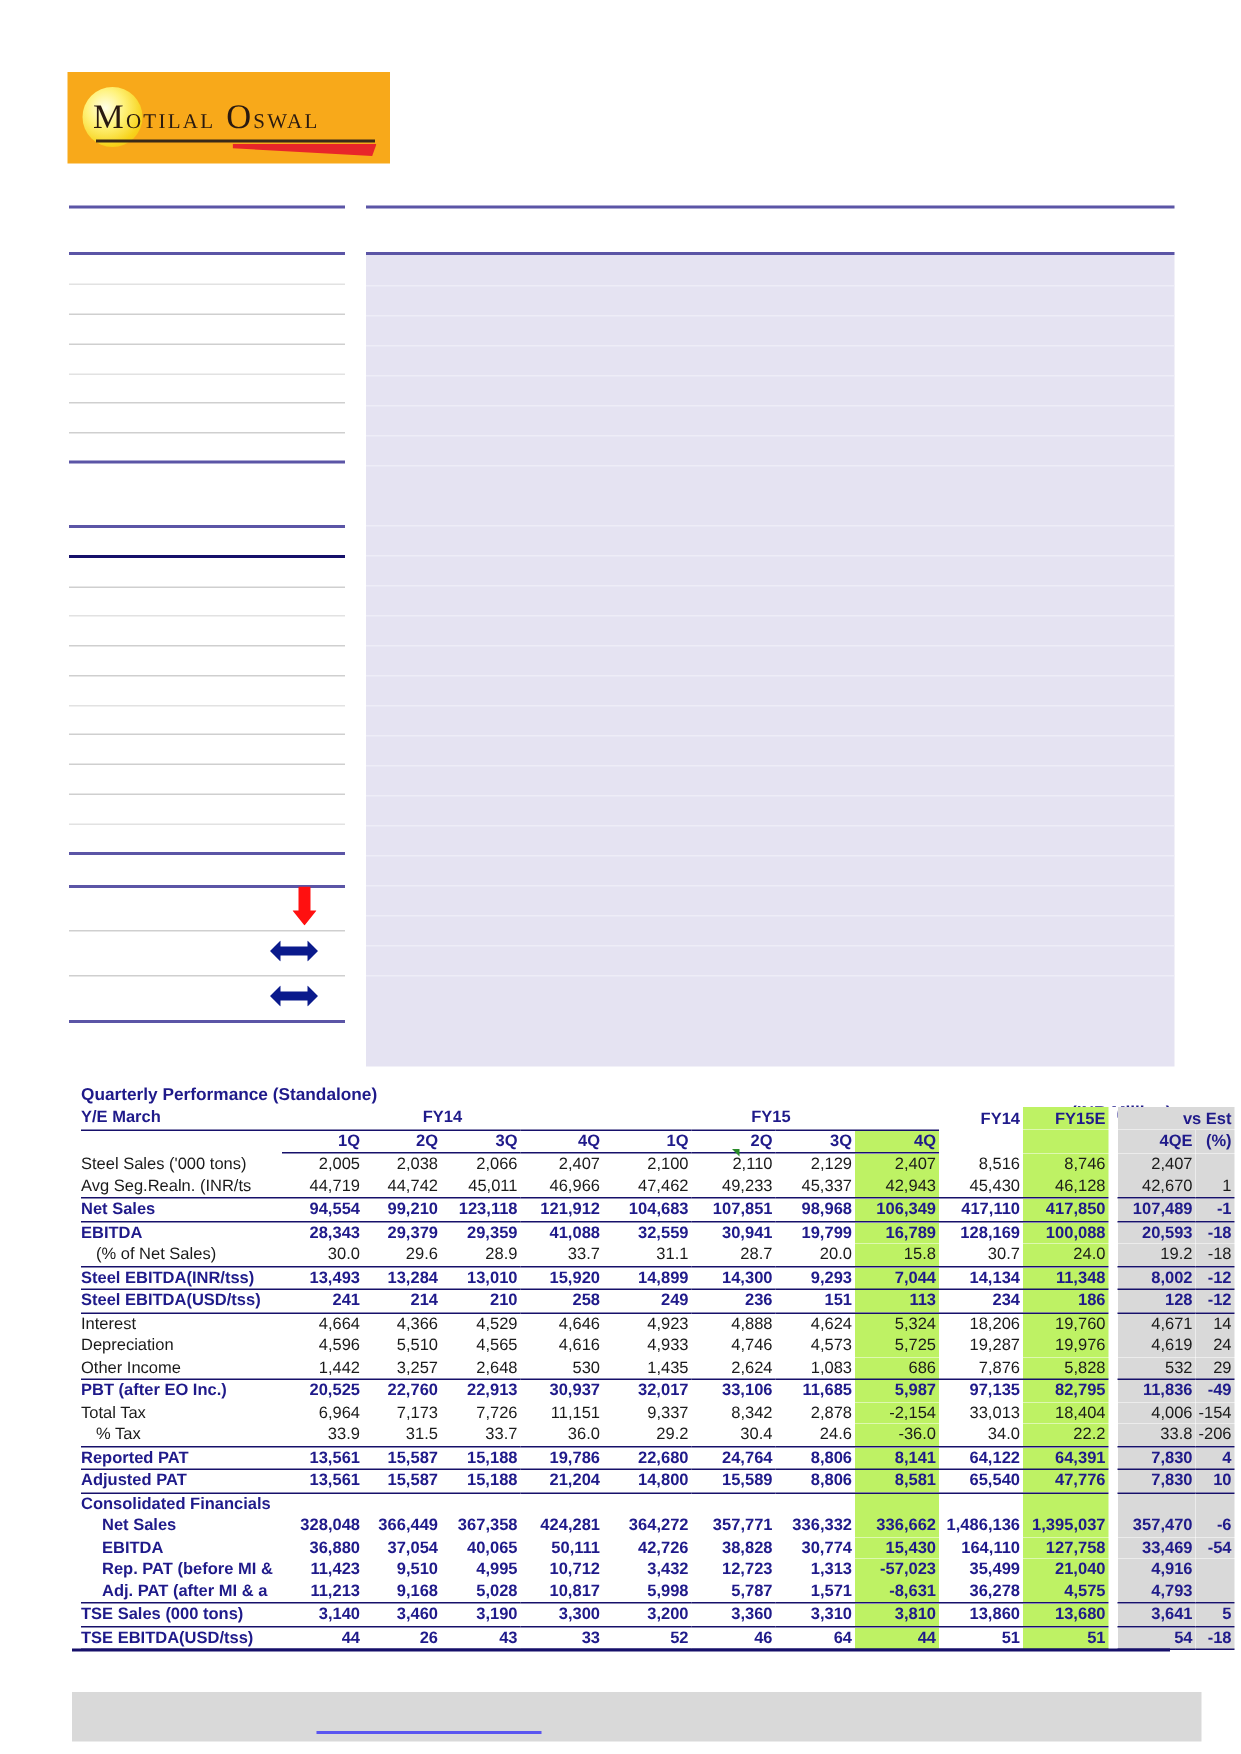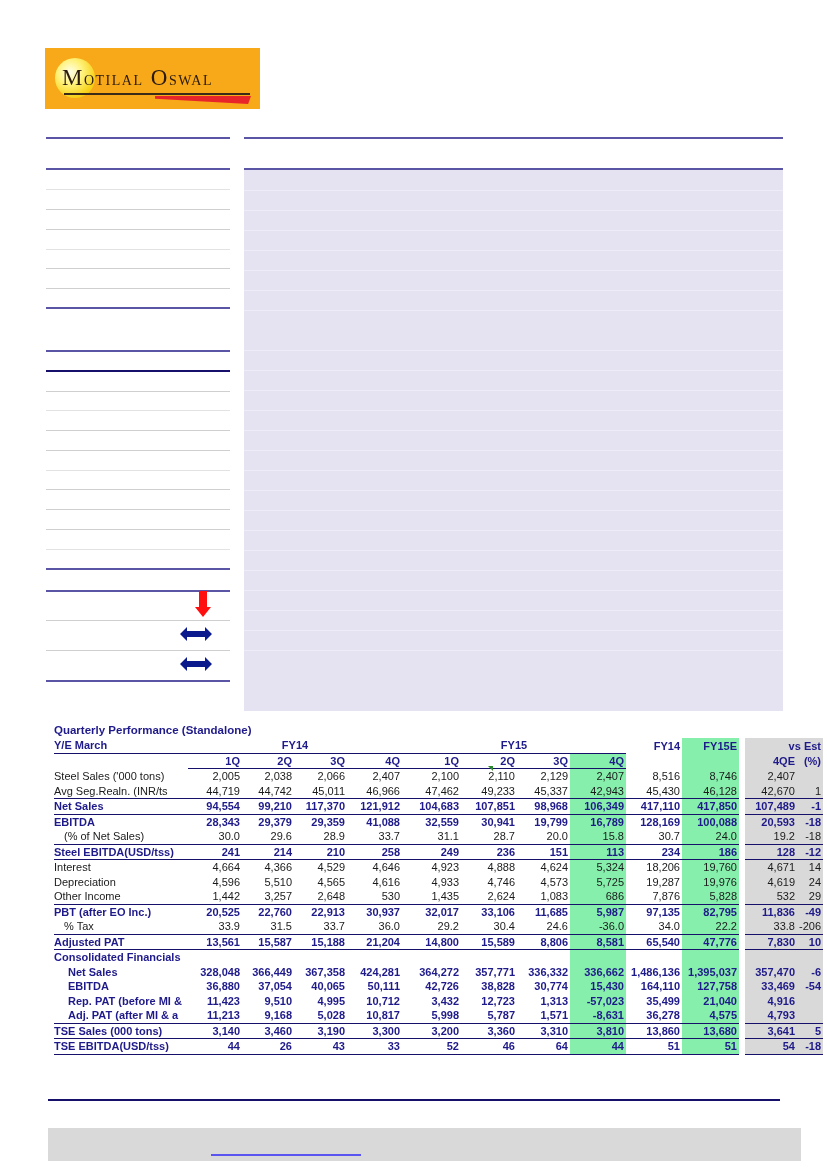--- a/index.html
+++ b/index.html
@@ -35,21 +35,21 @@
   .arrow-lr { position: absolute; left: 180px; width: 32px; height: 14px; }
 
   
   .tbl-title { position: absolute; left: 54px; top: 724px; font-size: 11.5px; font-weight: bold; color: #1f1a8a;
                font-family: "Liberation Sans", sans-serif; }
   .tbl-unit { position: absolute; right: 46px; top: 736px; font-size: 11.5px; font-weight: bold; color: #1f1a8a; }
   table.q { position: absolute; left: 54px; top: 738px; border-collapse: collapse; table-layout: fixed;
             font-size: 11px; color: #1a1a1a; }
   table.q td { padding: 0 2px; height: 14.5px; line-height: 14px; white-space: nowrap; overflow: hidden; text-align: right; }
   table.q td.lbl { text-align: left; width: 118px; padding-left: 0; margin-left: 31px; }
-  table.q td.shade { background: #86efac; }
+  table.q td.shade { background: #bef264; }
   table.q td.grey { background: #d9d9d9; }
   table.q td.gap { width: 6px; padding: 0; background: #fff; }
   table.q tr.bold td { font-weight: bold; color: #1f1a8a; }
   table.q tr.hdr td { font-weight: bold; color: #1f1a8a; }
   table.q tr.topline td { border-top: 1.5px solid #16106a; }
   table.q tr.topline td.gap { border-top: none; }
   table.q tr.botline td { border-bottom: 1.5px solid #16106a; }
   table.q tr.botline td.gap { border-bottom: none; }
   .u { border-bottom: 1.5px solid #16106a; }
   td.ind1 { padding-left: 10px !important; }
@@ -212,21 +212,21 @@
         <td>45,430</td>
         <td class="shade">46,128</td>
         <td class="gap"></td>
         <td class="grey">42,670</td>
         <td class="grey">1</td>
       </tr>
       <tr class="bold topline">
         <td class="lbl">Net Sales</td>
         <td>94,554</td>
         <td>99,210</td>
-        <td>117,370</td>
+        <td>123,118</td>
         <td>121,912</td>
         <td>104,683</td>
         <td>107,851</td>
         <td>98,968</td>
         <td class="shade">106,349</td>
         <td>417,110</td>
         <td class="shade">417,850</td>
         <td class="gap"></td>
         <td class="grey">107,489</td>
         <td class="grey">-1</td>
@@ -257,20 +257,36 @@
         <td>28.7</td>
         <td>20.0</td>
         <td class="shade">15.8</td>
         <td>30.7</td>
         <td class="shade">24.0</td>
         <td class="gap"></td>
         <td class="grey">19.2</td>
         <td class="grey">-18</td>
       </tr>
       <tr class="bold topline">
+        <td class="lbl">Steel EBITDA(INR/tss)</td>
+        <td>13,493</td>
+        <td>13,284</td>
+        <td>13,010</td>
+        <td>15,920</td>
+        <td>14,899</td>
+        <td>14,300</td>
+        <td>9,293</td>
+        <td class="shade">7,044</td>
+        <td>14,134</td>
+        <td class="shade">11,348</td>
+        <td class="gap"></td>
+        <td class="grey">8,002</td>
+        <td class="grey">-12</td>
+      </tr>
+      <tr class="bold topline">
         <td class="lbl">Steel EBITDA(USD/tss)</td>
         <td>241</td>
         <td>214</td>
         <td>210</td>
         <td>258</td>
         <td>249</td>
         <td>236</td>
         <td>151</td>
         <td class="shade">113</td>
         <td>234</td>
@@ -337,34 +353,66 @@
         <td>33,106</td>
         <td>11,685</td>
         <td class="shade">5,987</td>
         <td>97,135</td>
         <td class="shade">82,795</td>
         <td class="gap"></td>
         <td class="grey">11,836</td>
         <td class="grey">-49</td>
       </tr>
       <tr>
+        <td class="lbl">Total Tax</td>
+        <td>6,964</td>
+        <td>7,173</td>
+        <td>7,726</td>
+        <td>11,151</td>
+        <td>9,337</td>
+        <td>8,342</td>
+        <td>2,878</td>
+        <td class="shade">-2,154</td>
+        <td>33,013</td>
+        <td class="shade">18,404</td>
+        <td class="gap"></td>
+        <td class="grey">4,006</td>
+        <td class="grey">-154</td>
+      </tr>
+      <tr>
         <td class="lbl ind1">% Tax</td>
         <td>33.9</td>
         <td>31.5</td>
         <td>33.7</td>
         <td>36.0</td>
         <td>29.2</td>
         <td>30.4</td>
         <td>24.6</td>
         <td class="shade">-36.0</td>
         <td>34.0</td>
         <td class="shade">22.2</td>
         <td class="gap"></td>
         <td class="grey">33.8</td>
         <td class="grey">-206</td>
+      </tr>
+      <tr class="bold topline">
+        <td class="lbl">Reported  PAT</td>
+        <td>13,561</td>
+        <td>15,587</td>
+        <td>15,188</td>
+        <td>19,786</td>
+        <td>22,680</td>
+        <td>24,764</td>
+        <td>8,806</td>
+        <td class="shade">8,141</td>
+        <td>64,122</td>
+        <td class="shade">64,391</td>
+        <td class="gap"></td>
+        <td class="grey">7,830</td>
+        <td class="grey">4</td>
       </tr>
       <tr class="bold topline">
         <td class="lbl">Adjusted PAT</td>
         <td>13,561</td>
         <td>15,587</td>
         <td>15,188</td>
         <td>21,204</td>
         <td>14,800</td>
         <td>15,589</td>
         <td>8,806</td>

